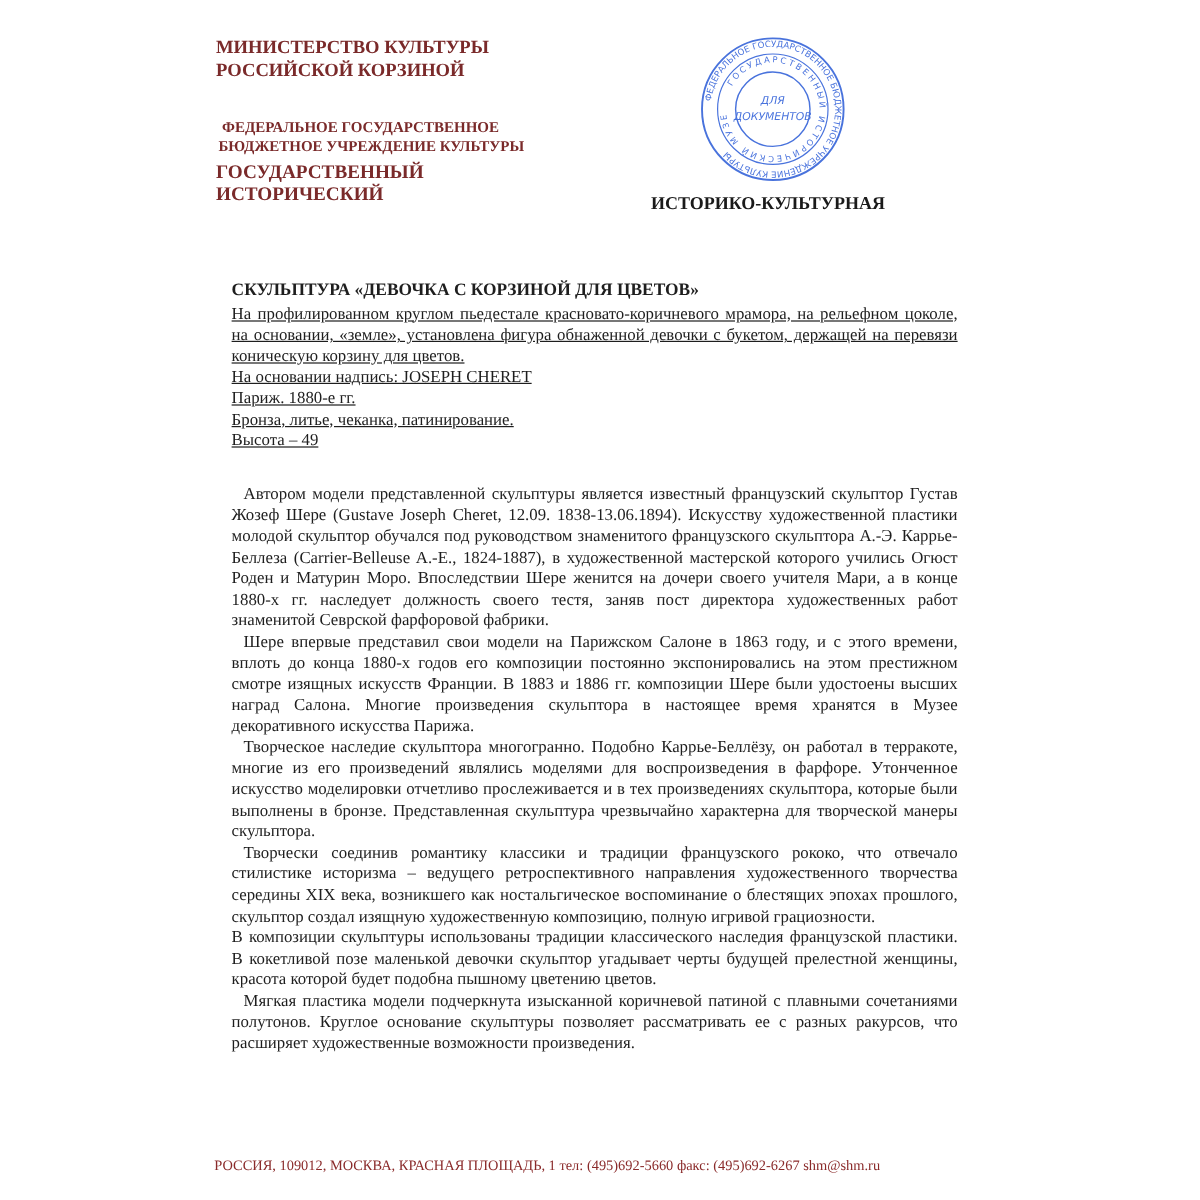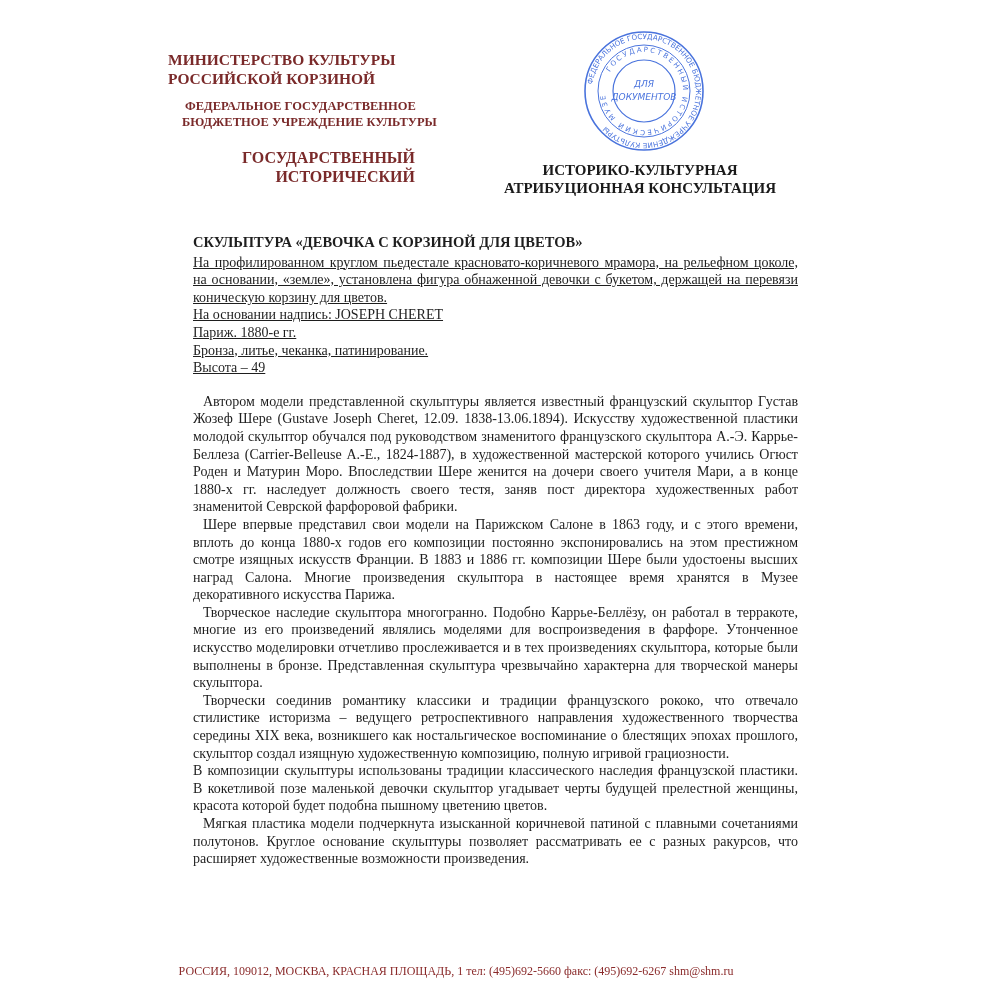--- a/index.html
+++ b/index.html
@@ -1,30 +1,30 @@
 <!DOCTYPE html>
 <html><head>
 <meta charset="utf-8">
 <style>
   html, body { margin: 0; padding: 0; background: #ffffff; }
   body { width: 1000px; height: 1000px; position: relative; overflow: hidden;
          font-family: "Liberation Serif", "DejaVu Serif", serif; color: #1e1e1e; }
   .hdr-left { position: absolute; font-weight: bold; color: #7a2a2a; }
-  .ministry { left: 168px; top: 30px; font-size: 15.5px; line-height: 19px; margin-top: 20px; }
+  .ministry { left: 180px; top: 30px; font-size: 15.5px; line-height: 19px; }
   .fgbu { left: 182px; top: 98px; font-size: 12.5px; line-height: 16px; text-align: left; }
-  .museum { left: 180px; top: 148px; width: 235px; text-align: right; font-size: 16px; line-height: 19px; }
+  .museum { left: 180px; top: 134px; width: 235px; text-align: left; font-size: 16px; line-height: 19px; }
   .consult { position: absolute; left: 480px; top: 161px; width: 320px; text-align: center;
              font-weight: bold; font-size: 15px; line-height: 18px; color: #1a1a1a; z-index: 2; }
   .stamp { position: absolute; left: 583px; top: 30px; width: 122px; height: 122px; z-index: 1; opacity: 0.85; }
   .body-wrap { position: absolute; left: 193px; top: 234px; width: 605px; font-size: 14px; line-height: 17.6px; }
   .title { font-weight: bold; font-size: 14.5px; margin-bottom: 2px; }
   .desc p, .main p { margin: 0; text-align: justify; }
   .desc p { text-align: justify; text-decoration: underline; }
   .desc p.left { text-align: left; }
-  .main { margin-top: 16px; }
+  .main { margin-top: 27px; }
   .main p.indent { text-indent: 10px; }
   .footer { position: absolute; left: 0; width: 912px; top: 964px; text-align: center;
             font-size: 12px; color: #8a2a2a; }
 </style>
 </head>
 <body>
 
 <div class="hdr-left ministry">
   <div>МИНИСТЕРСТВО КУЛЬТУРЫ</div>
   <div>РОССИЙСКОЙ КОРЗИНОЙ</div>
@@ -53,21 +53,20 @@
   </text>
   <text font-size="7" fill="#2a5bd7" font-family="DejaVu Sans, sans-serif" letter-spacing="2">
     <textPath href="#ringInner" startOffset="8%">ГОСУДАРСТВЕННЫЙ ИСТОРИЧЕСКИЙ МУЗЕЙ</textPath>
   </text>
   <text x="61" y="57" text-anchor="middle" font-size="9" fill="#2a5bd7" font-family="DejaVu Sans, sans-serif" font-style="italic">ДЛЯ</text>
   <text x="61" y="70" text-anchor="middle" font-size="9" fill="#2a5bd7" font-family="DejaVu Sans, sans-serif" font-style="italic">ДОКУМЕНТОВ</text>
 </svg>
 
 <div class="consult">
   <div>ИСТОРИКО-КУЛЬТУРНАЯ</div>
-  <div>АТРИБУЦИОННАЯ КОНСУЛЬТАЦИЯ</div>
 </div>
 
 <div class="body-wrap">
   <div class="title">СКУЛЬПТУРА «ДЕВОЧКА С КОРЗИНОЙ ДЛЯ ЦВЕТОВ»</div>
   <div class="desc">
     <p>На профилированном круглом пьедестале красновато-коричневого мрамора, на рельефном цоколе, на основании, «земле», установлена фигура обнаженной девочки с букетом, держащей на перевязи коническую корзину для цветов.</p>
     <p class="left">На основании надпись: JOSEPH CHERET</p>
     <p class="left">Париж. 1880-е гг.</p>
     <p class="left">Бронза, литье, чеканка, патинирование.</p>
     <p class="left">Высота – 49</p>

